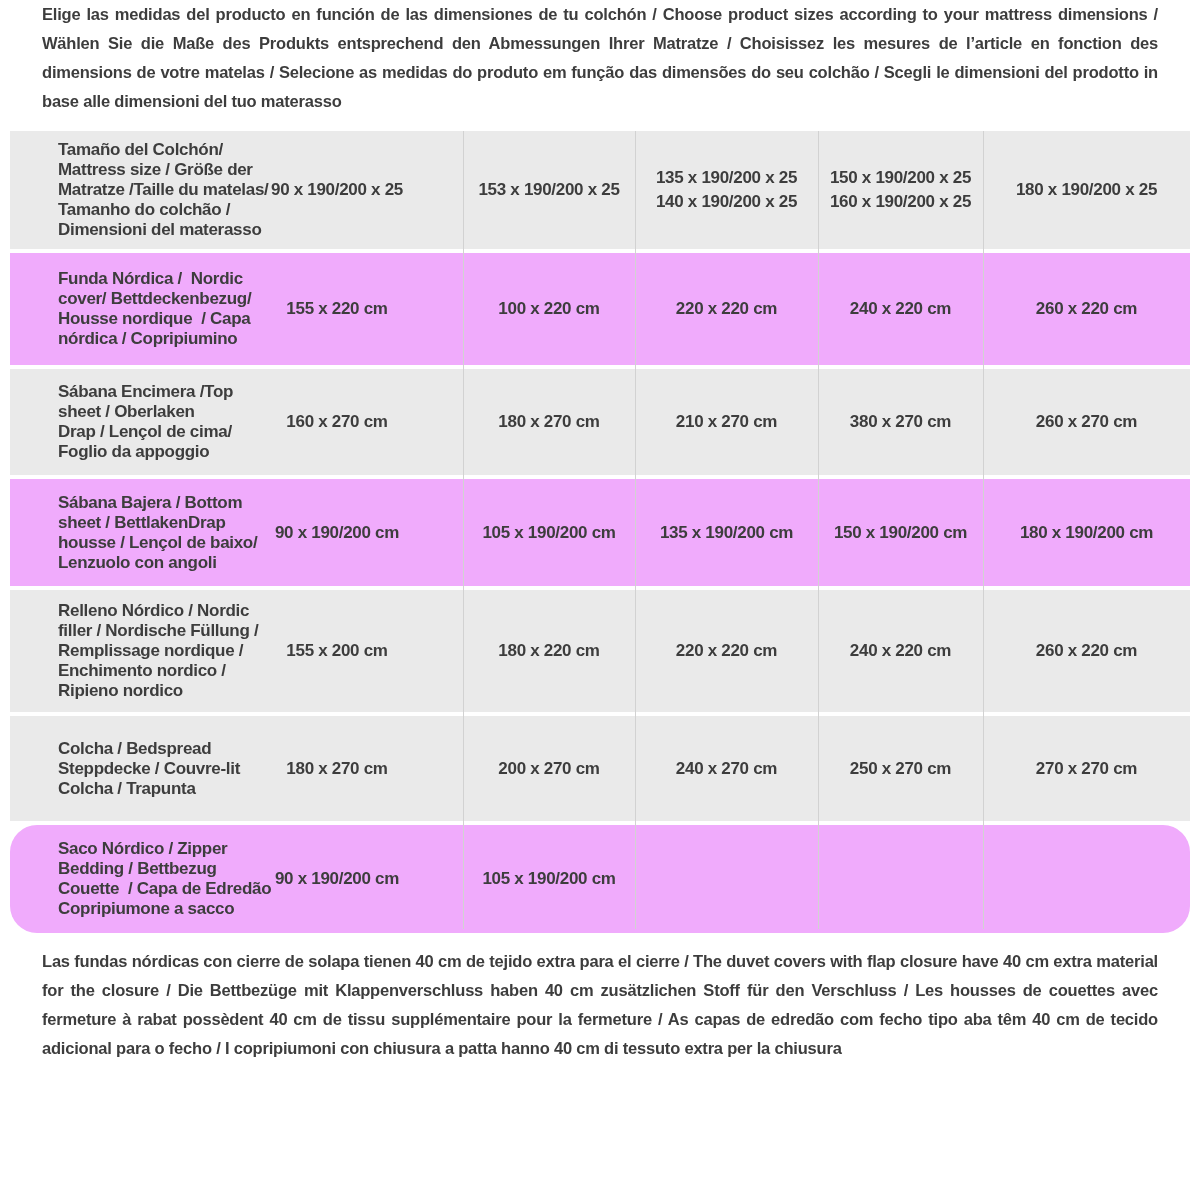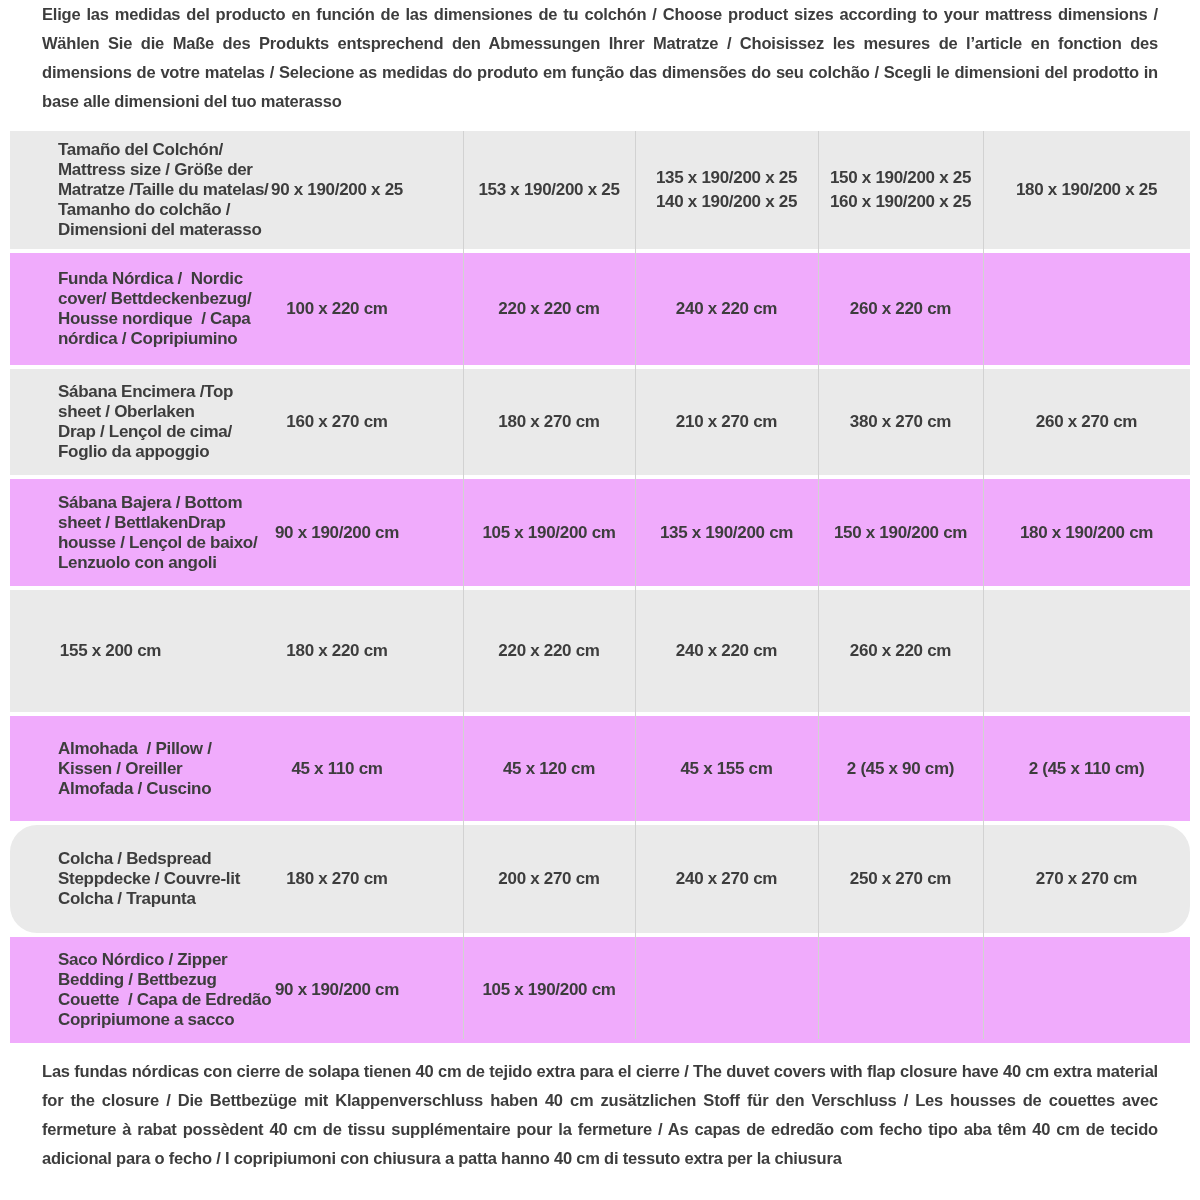--- a/index.html
+++ b/index.html
@@ -87,20 +87,21 @@
       <div class="cell val">150 x 190/200 x 25
 160 x 190/200 x 25</div>
       <div class="cell val">180 x 190/200 x 25</div>
     </div>
 
     <div class="row white">
       <div class="cell label">Funda Nórdica /  Nordic
 cover/ Bettdeckenbezug/
 Housse nordique  / Capa
 nórdica / Copripiumino</div>
+      <div class="cell val">155 x 220 cm</div>
       <div class="cell val">100 x 220 cm</div>
       <div class="cell val">220 x 220 cm</div>
       <div class="cell val">240 x 220 cm</div>
       <div class="cell val">260 x 220 cm</div>
     </div>
 
     <div class="row gray">
       <div class="cell label">Sábana Encimera /Top
 sheet / Oberlaken
 Drap / Lençol de cima/
@@ -118,37 +119,32 @@
 housse / Lençol de baixo/
 Lenzuolo con angoli</div>
       <div class="cell val">90 x 190/200 cm</div>
       <div class="cell val">105 x 190/200 cm</div>
       <div class="cell val">135 x 190/200 cm</div>
       <div class="cell val">150 x 190/200 cm</div>
       <div class="cell val">180 x 190/200 cm</div>
     </div>
 
     <div class="row gray">
+      <div class="cell label">Relleno Nórdico / Nordic
+filler / Nordische Füllung /
+Remplissage nordique /
+Enchimento nordico /
+Ripieno nordico</div>
       <div class="cell val">155 x 200 cm</div>
       <div class="cell val">180 x 220 cm</div>
       <div class="cell val">220 x 220 cm</div>
       <div class="cell val">240 x 220 cm</div>
       <div class="cell val">260 x 220 cm</div>
     </div>
 
-    <div class="row white">
-      <div class="cell label">Almohada  / Pillow /
-Kissen / Oreiller
-Almofada / Cuscino</div>
-      <div class="cell val">45 x 110 cm</div>
-      <div class="cell val">45 x 120 cm</div>
-      <div class="cell val">45 x 155 cm</div>
-      <div class="cell val">2 (45 x 90 cm)</div>
-      <div class="cell val">2 (45 x 110 cm)</div>
-    </div>
 
     <div class="row gray">
       <div class="cell label">Colcha / Bedspread
 Steppdecke / Couvre-lit
 Colcha / Trapunta</div>
       <div class="cell val">180 x 270 cm</div>
       <div class="cell val">200 x 270 cm</div>
       <div class="cell val">240 x 270 cm</div>
       <div class="cell val">250 x 270 cm</div>
       <div class="cell val">270 x 270 cm</div>

